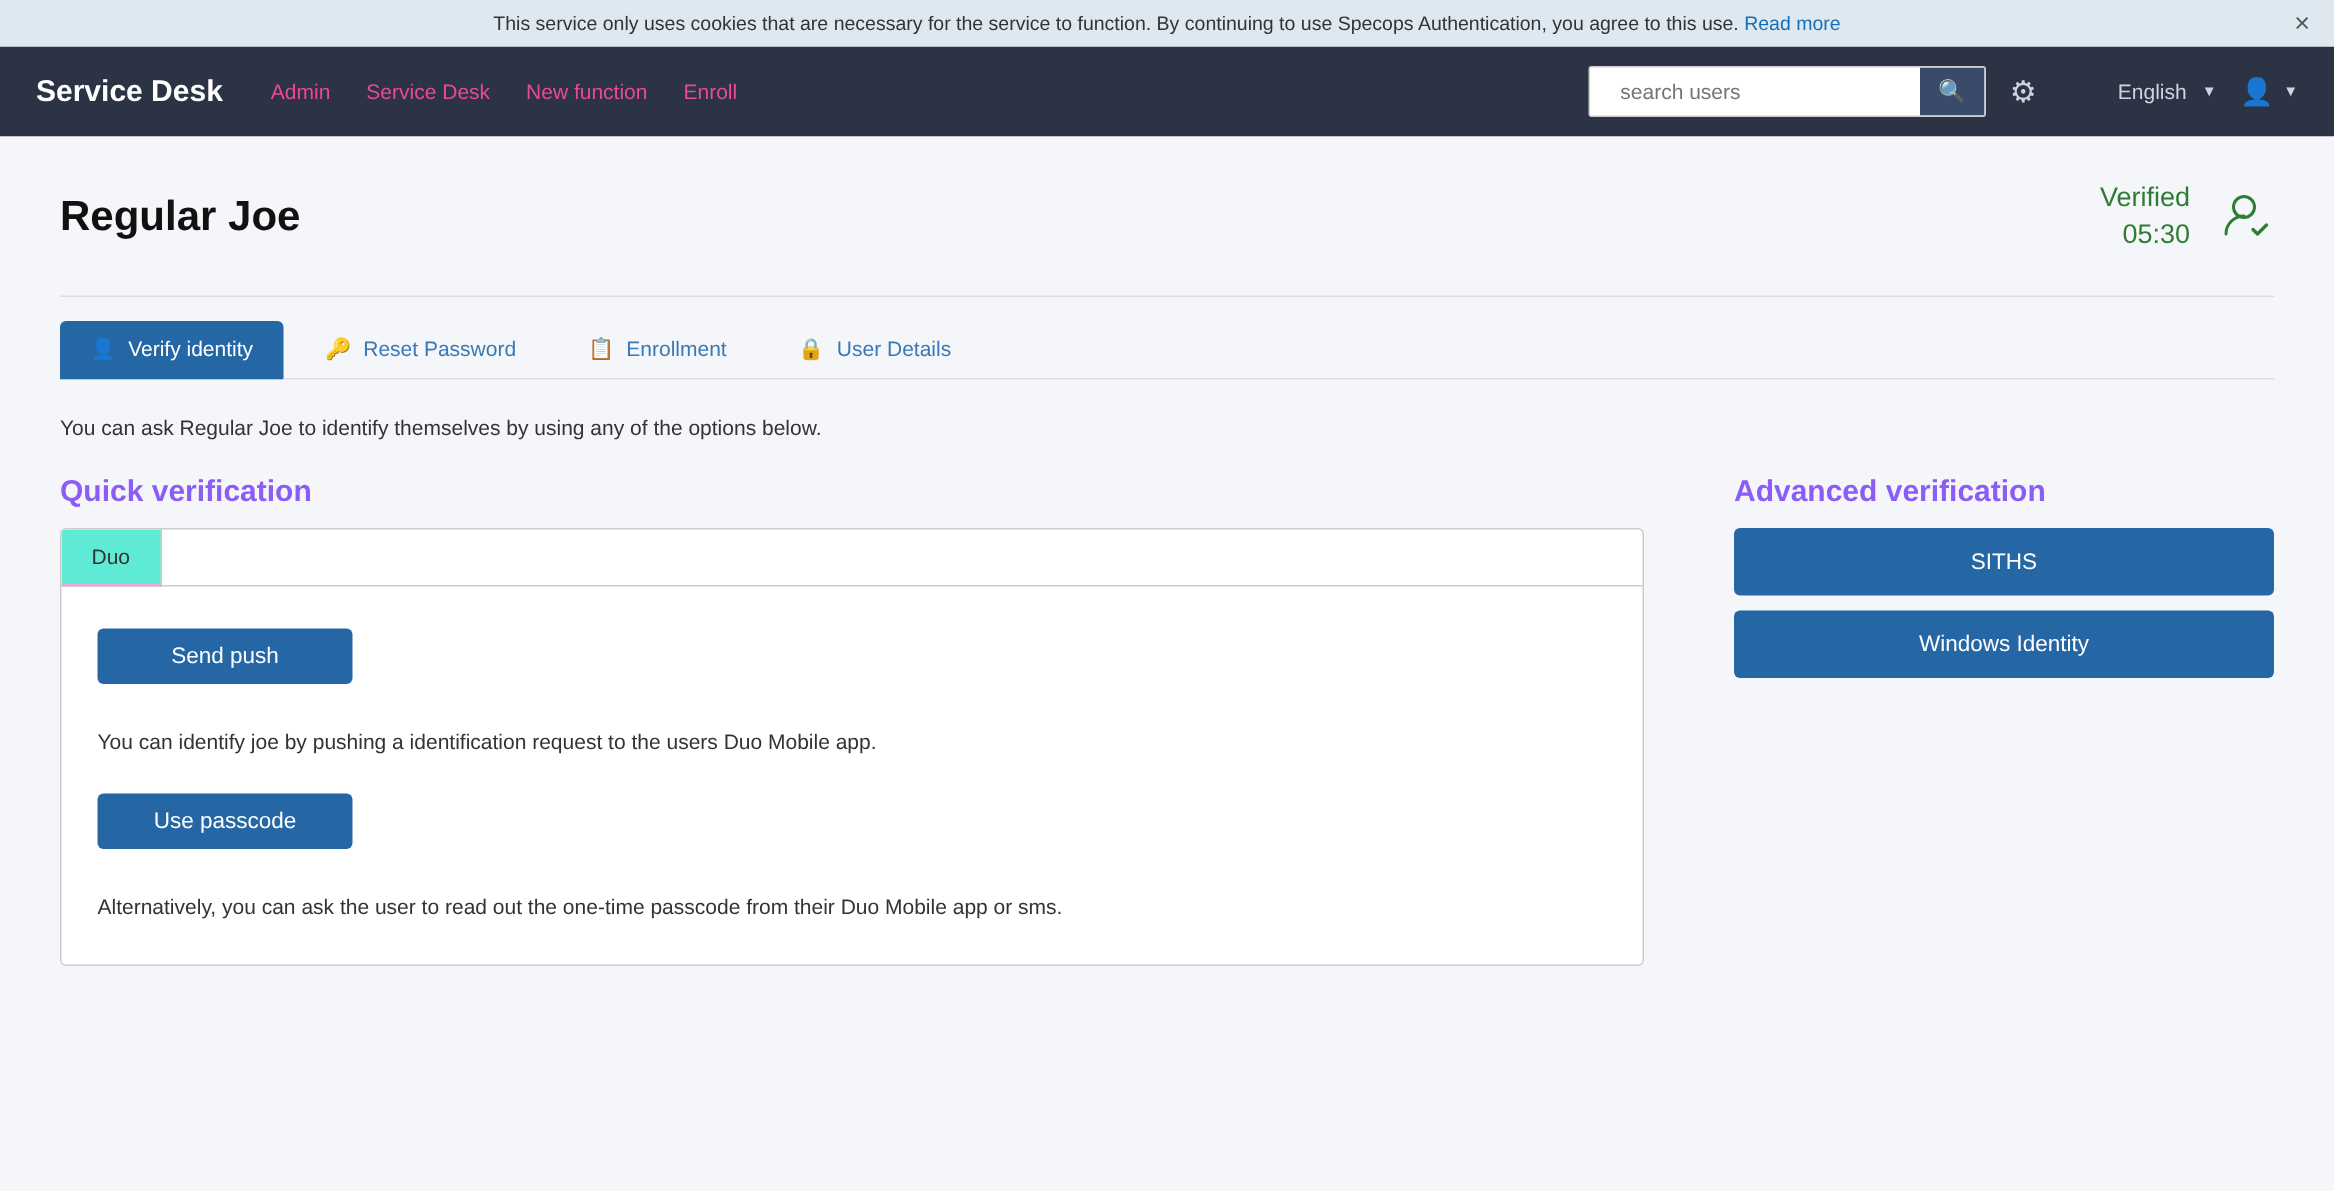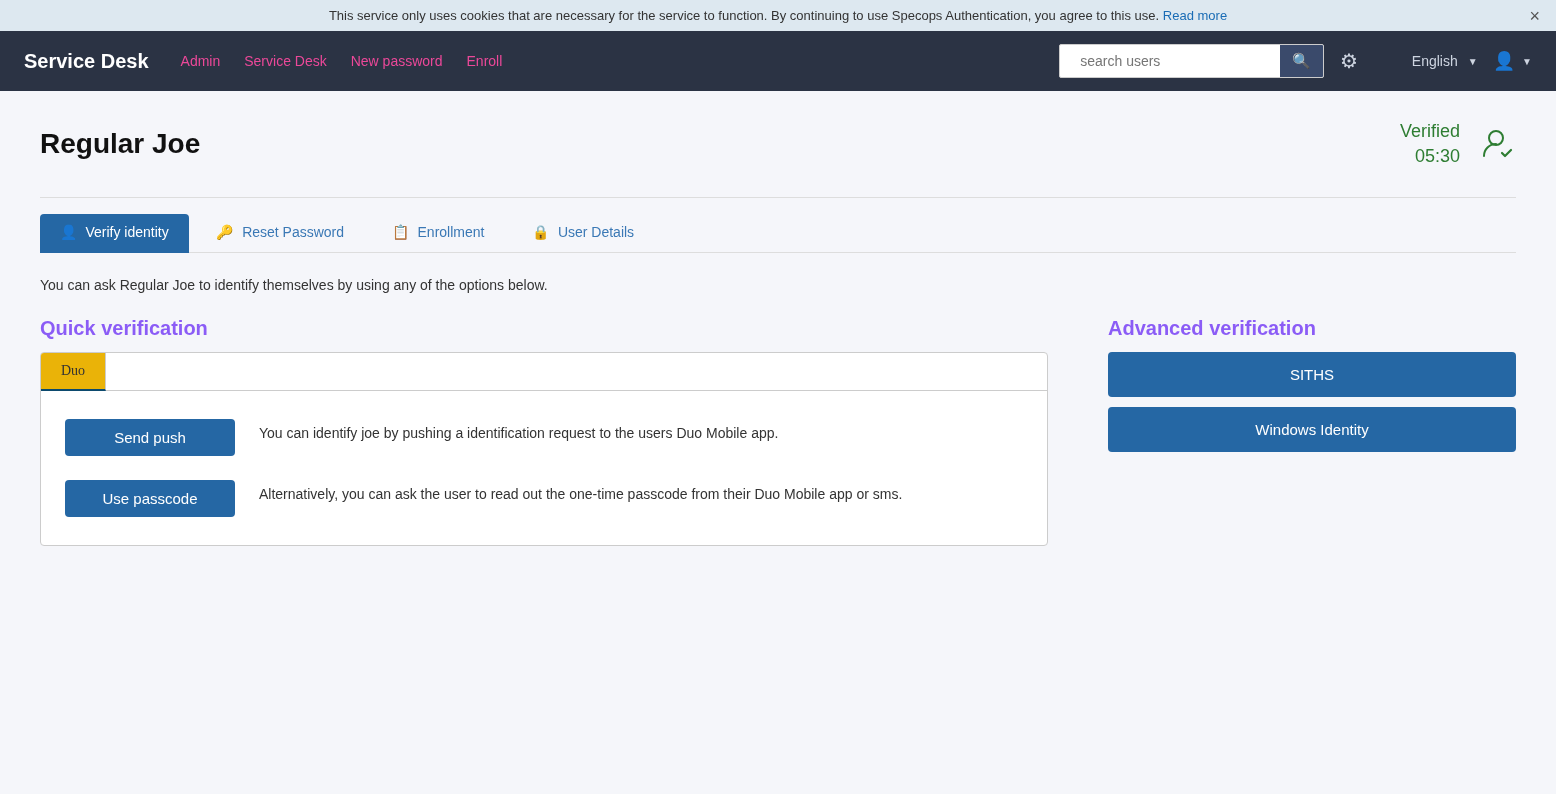--- a/index.html
+++ b/index.html
@@ -177,21 +177,21 @@
       margin-bottom: 24px;
     }
 
     
     .columns {
       display: flex;
       gap: 60px;
       align-items: flex-start;
     }
     .col-quick { flex: 1; }
-    .col-advanced { width: 408px; }
+    .col-advanced { width: 360px; }
 
     .section-title {
       font-size: 20px;
       font-weight: 700;
       margin-bottom: 12px;
       color: #8b5cf6;
     }
 
     
     .tab-panel {
@@ -208,35 +208,35 @@
       padding: 10px 20px;
       background: none;
       border: none;
       border-right: 1px solid #ccc;
       cursor: pointer;
       font-size: 14px;
       color: #333;
       background: #f7f8fa;
     }
     .tab-panel-tab.active {
-      background: #eab308;
-      border-bottom: 2px solid #0c4a6e;
+      background: #5eead4;
+      border-bottom: 2px solid #f9a8d4;
       margin-bottom: -1px;
-      font-family: Liberation Serif, serif;
     }
     .tab-panel-body {
       padding: 28px 24px;
       display: flex;
       flex-direction: column;
       gap: 24px;
     }
     .action-row {
       display: flex;
       align-items: flex-start;
       gap: 24px;
+      flex-direction: column;
     }
     .action-btn {
       background: #2567a4;
       color: #fff;
       border: none;
       border-radius: 4px;
       padding: 10px 0;
       width: 170px;
       min-width: 170px;
       font-size: 15px;
@@ -275,21 +275,21 @@
   <span>This service only uses cookies that are necessary for the service to function. By continuing to use Specops Authentication, you agree to this use.</span>
   <a href="#">Read more</a>
   <button class="close-btn">×</button>
 </div>
 
 <nav class="topnav">
   <span class="topnav-brand">Service Desk</span>
   <div class="topnav-links">
     <a href="#">Admin</a>
     <a href="#">Service Desk</a>
-    <a href="#">New password</a>
+    <a href="#">New function</a>
     <a href="#">Enroll</a>
   </div>
   <div class="topnav-right">
     <div class="search-wrapper">
       <input class="search-input" type="text" placeholder="search users" style="">
       <button class="search-btn">🔍</button>
     </div>
     <span class="settings-icon">⚙</span>
     <button class="lang-btn">
       <span>English</span>

